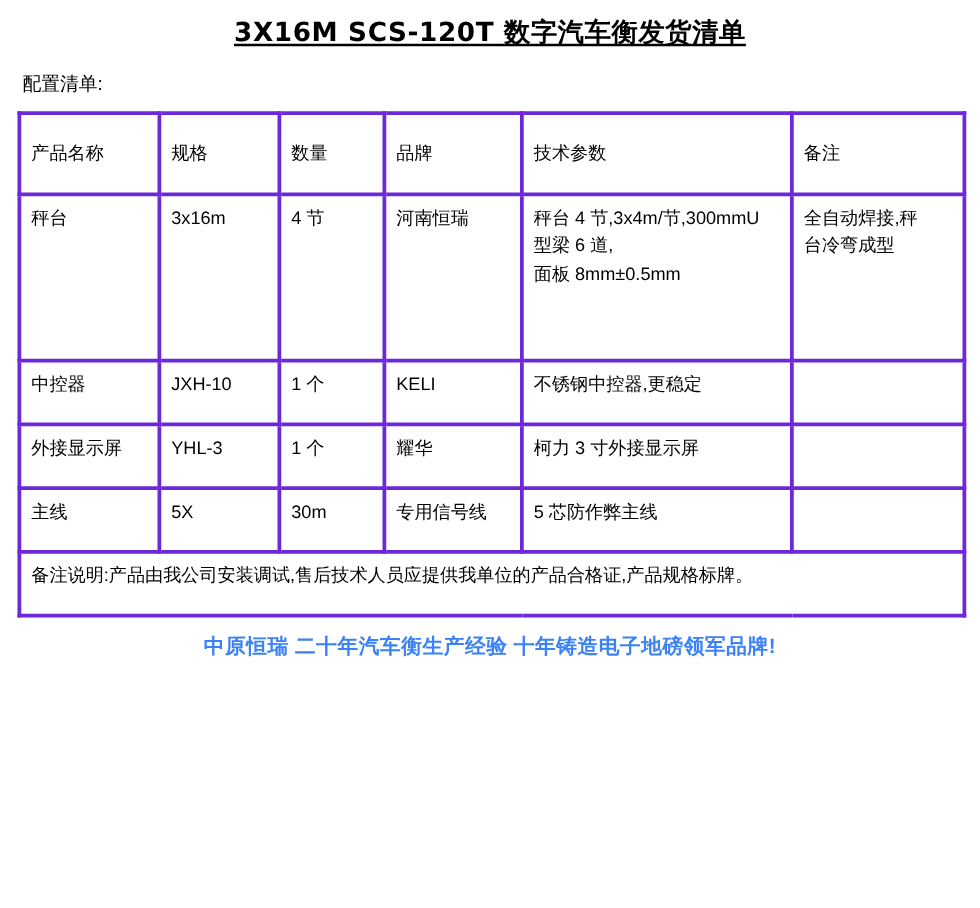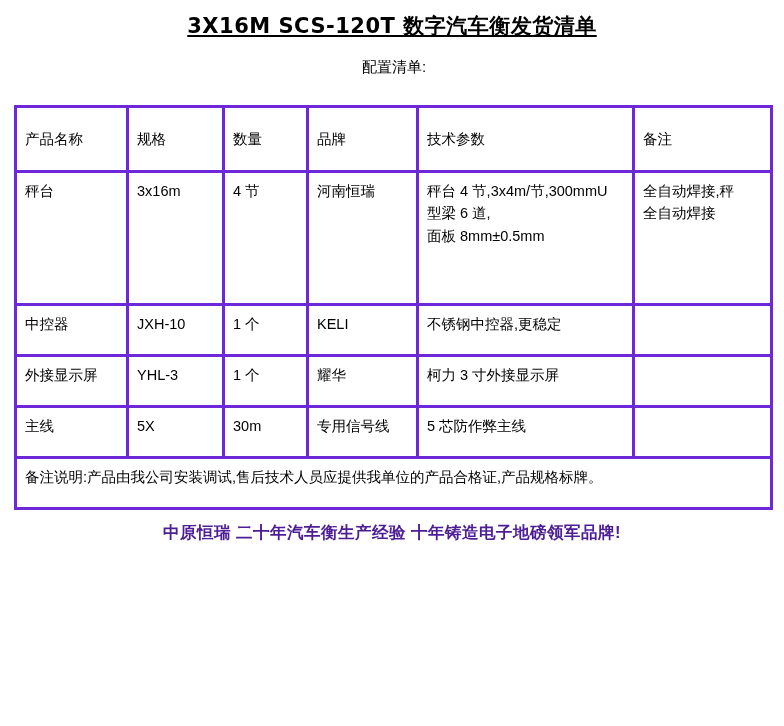--- a/index.html
+++ b/index.html
@@ -27,23 +27,22 @@
     font-weight: bold;
     letter-spacing: 0.5px;
     margin-top: 12px;
     margin-bottom: 4px;
     font-family: "DejaVu Sans", "Liberation Sans", sans-serif;
     text-decoration: underline;
   }
   .subtitle {
     font-size: 15px;
     margin-top: 18px;
-    margin-bottom: 28px;
+    margin-bottom: 12px;
     padding-left: 4px;
-    text-align: center;
   }
   table.spec {
     border-collapse: collapse;
     width: 756px;
     table-layout: fixed;
   }
   table.spec td {
     border: 3px solid #6d28d9;
     font-size: 14.5px;
     line-height: 1.55;
@@ -118,21 +117,21 @@
         <td>3x16m</td>
         <td>4 节</td>
         <td>河南恒瑞</td>
         <td>
           <span class="cell-line">秤台 4 节,3x4m/节,300mmU</span>
           <span class="cell-line">型梁 6 道,</span>
           <span class="cell-line">面板 8mm±0.5mm</span>
         </td>
         <td>
           <span class="cell-line">全自动焊接,秤</span>
-          <span class="cell-line">全自动焊接</span>
+          <span class="cell-line">台冷弯成型</span>
         </td>
       </tr>
 
 
 
       <tr class="r-ctrl">
         <td>中控器</td>
         <td>JXH-10</td>
         <td>1 个</td>
         <td>KELI</td>
@@ -157,15 +156,15 @@
         <td>5 芯防作弊主线</td>
         <td></td>
       </tr>
 
       <tr class="note-row">
         <td colspan="6">备注说明:产品由我公司安装调试,售后技术人员应提供我单位的产品合格证,产品规格标牌。</td>
       </tr>
     </tbody>
   </table>
 
-  <div class="footer-slogan" style="color: #4c1d95;">中原恒瑞 二十年汽车衡生产经验 十年铸造电子地磅领军品牌!</div>
+  <div class="footer-slogan" style="color: #3b82f6;">中原恒瑞 二十年汽车衡生产经验 十年铸造电子地磅领军品牌!</div>
 
 </div>
 
 </body></html>

